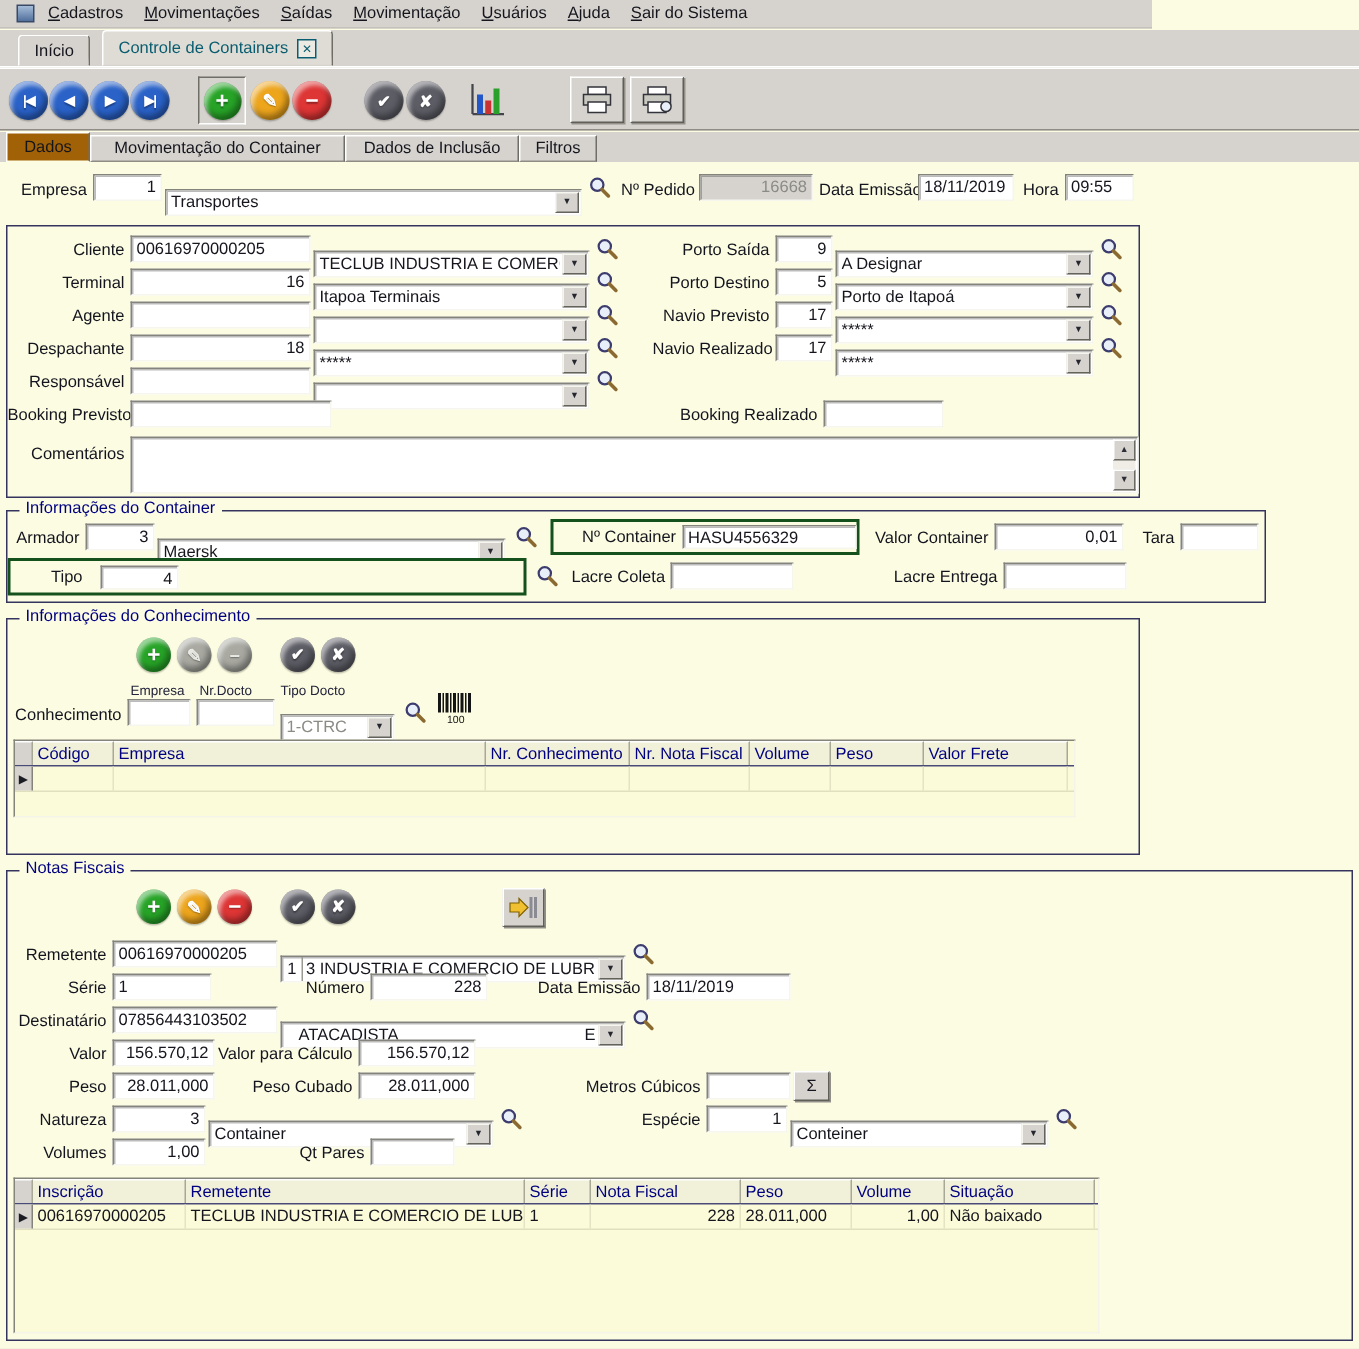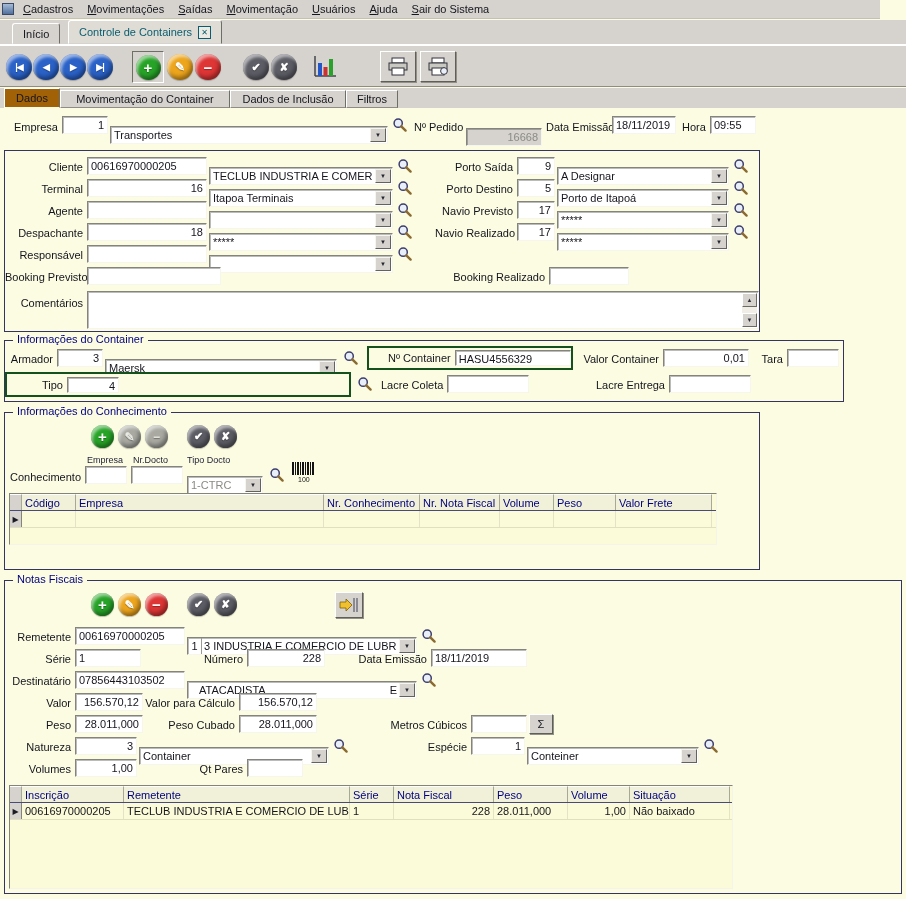--- a/index.html
+++ b/index.html
@@ -1,19 +1,19 @@
 <!DOCTYPE html>
 <html><head>
 <meta charset="utf-8">
 <style>
   *{margin:0;padding:0;box-sizing:border-box;}
   body{margin:0;background:#d6d3ce;}
   .app{position:relative;width:906px;height:899px;background:#fcfce2;font-family:"Liberation Sans",sans-serif;font-size:11px;color:#15151d;overflow:hidden;}
   
-  .menubar{position:absolute;left:0;top:0;width:880px;height:19px;background:#d6d3ce;display:flex;align-items:center;padding-left:2px;border-bottom:1px solid #c3c0ba;}
+  .menubar{position:absolute;left:0;top:0;width:768px;height:19px;background:#d6d3ce;display:flex;align-items:center;padding-left:11px;border-bottom:1px solid #c3c0ba;}
   .menu-item{padding:2px 7px;cursor:default;white-space:nowrap;}
   .menu-item::first-letter{text-decoration:underline;}
   .sysicon{width:12px;height:12px;background:linear-gradient(#a5bcd8,#51709c);border:1px solid #3a4a66;margin-right:2px;flex:none;}
   .tabbar{position:absolute;left:0;top:20px;width:906px;height:25px;background:#d6d3ce;border-bottom:1px solid #fff;}
   .tab{position:absolute;bottom:0;height:21px;background:#d6d3ce;border:1px solid;border-color:#ffffff #6e6e66 #d6d3ce #ffffff;border-radius:3px 3px 0 0;display:flex;align-items:center;gap:6px;padding:0 10px;white-space:nowrap;}
   .tab.active{height:24px;background:#dedcd4;color:#0a5d70;}
   .tabclose{width:13px;height:13px;border:1px solid #0a5d70;color:#0a5d70;font-size:8px;line-height:11px;text-align:center;background:#ecebe3;flex:none;}
   .toolbar{position:absolute;left:0;top:45px;width:906px;height:42px;background:#d6d3ce;border-top:1px solid #ffffff;border-bottom:1px solid #8f8c86;}
   .circle{position:absolute;width:26px;height:26px;border-radius:50%;display:flex;align-items:center;justify-content:center;color:#fff;font-weight:bold;text-shadow:0 1px 1px rgba(0,0,0,.35);box-shadow:inset 2px 3px 3px rgba(255,255,255,.55),inset -2px -3px 4px rgba(0,0,0,.4),0 1px 1px rgba(0,0,0,.25);cursor:default;}
   .circle.sm{width:23px;height:23px;}
@@ -163,21 +163,21 @@
   <div class="field num" style="left:62px;top:116px;width:46px">1</div>
   <div class="field combo" style="left:110px;top:116px;width:278px">
     <span class="cv">Transportes</span>
     <span class="cb">▼</span>
   </div>
   <span class="search" style="left:392px;top:117px"><svg width="16" height="16" viewBox="0 0 16 16">
         <circle cx="6.2" cy="6.2" r="4.1" fill="#e9eff9" stroke="#3c3c6e" stroke-width="1.5"></circle>
         <line x1="9.3" y1="9.3" x2="13.6" y2="13.6" stroke="#8a6a30" stroke-width="2.4" stroke-linecap="round"></line>
       </svg></span>
   <span class="lbl" style="left:414px;top:119px;width:50px">Nº Pedido</span>
-  <div class="field dis num" style="left:466px;top:128px;width:76px">16668</div>
+  <div class="field dis num" style="left:466px;top:116px;width:76px">16668</div>
   <span class="lbl" style="left:546px;top:119px;width:64px">Data Emissão</span>
   <div class="field" style="left:612px;top:116px;width:64px">18/11/2019</div>
   <span class="lbl" style="left:682px;top:119px;width:26px">Hora</span>
   <div class="field" style="left:710px;top:116px;width:46px">09:55</div>
 
   <div class="group" style="left:4px;top:150px;width:756px;height:182px">
 
     <span class="lbl r" style="left:0;top:8px;width:78px">Cliente</span>
     <div class="field" style="left:82px;top:6px;width:120px">00616970000205</div>
     <div class="field combo" style="left:204px;top:6px;width:184px">
@@ -310,21 +310,21 @@
       <span class="flbl">Nº Container</span>
       <div class="field ffield">HASU4556329</div>
     </div>
 
     <span class="lbl r" style="left:574px;top:10px;width:80px">Valor Container</span>
     <div class="field num" style="left:658px;top:8px;width:86px">0,01</div>
     <span class="lbl r" style="left:748px;top:10px;width:30px">Tara</span>
     <div class="field" style="left:782px;top:8px;width:52px"></div>
 
     <div class="focusbox" style="left:0;top:31px;width:346px;height:25px">
-      <span class="flbl" style="width:44px;text-align:right">Tipo</span>
+      <span class="flbl" style="width:44px;text-align:center">Tipo</span>
       <div class="field ffield num" style="flex:none;width:52px">4</div>
     </div>
     <span class="search" style="left:352px;top:35px"><svg width="16" height="16" viewBox="0 0 16 16">
           <circle cx="6.2" cy="6.2" r="4.1" fill="#e9eff9" stroke="#3c3c6e" stroke-width="1.5"></circle>
           <line x1="9.3" y1="9.3" x2="13.6" y2="13.6" stroke="#8a6a30" stroke-width="2.4" stroke-linecap="round"></line>
         </svg></span>
     <span class="lbl r" style="left:376px;top:36px;width:62px">Lacre Coleta</span>
     <div class="field" style="left:442px;top:34px;width:82px"></div>
     <span class="lbl r" style="left:588px;top:36px;width:72px">Lacre Entrega</span>
     <div class="field" style="left:664px;top:34px;width:82px"></div>

